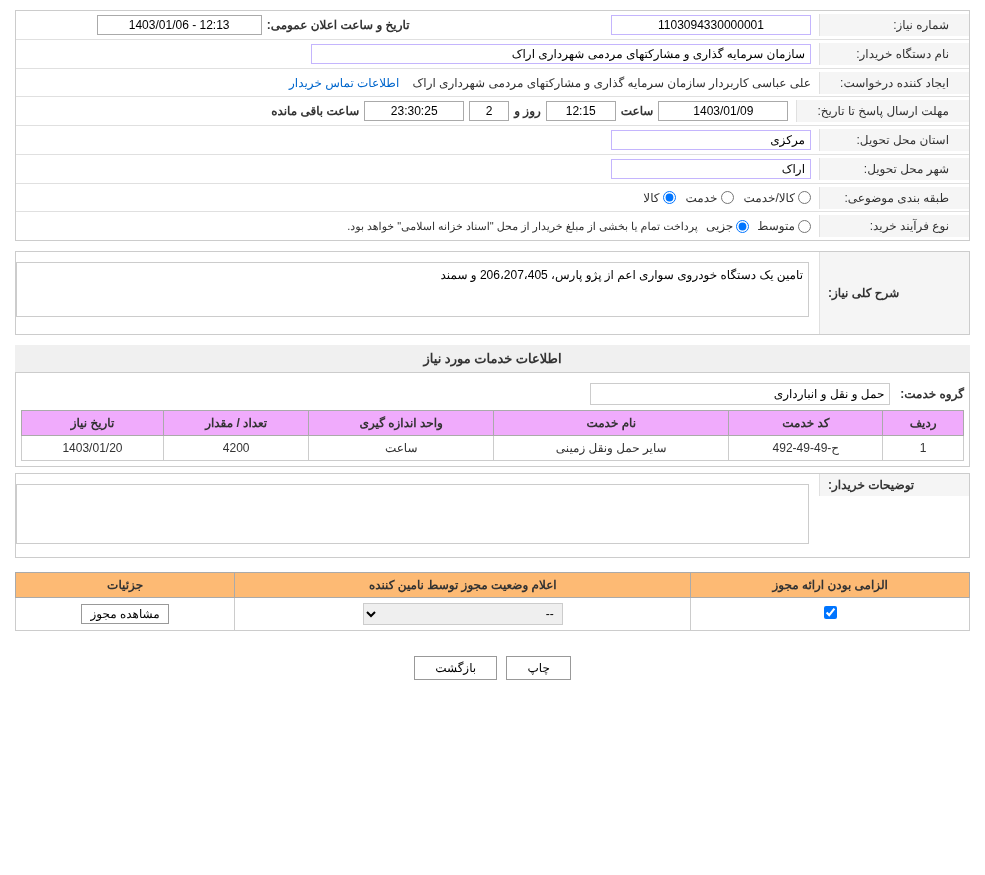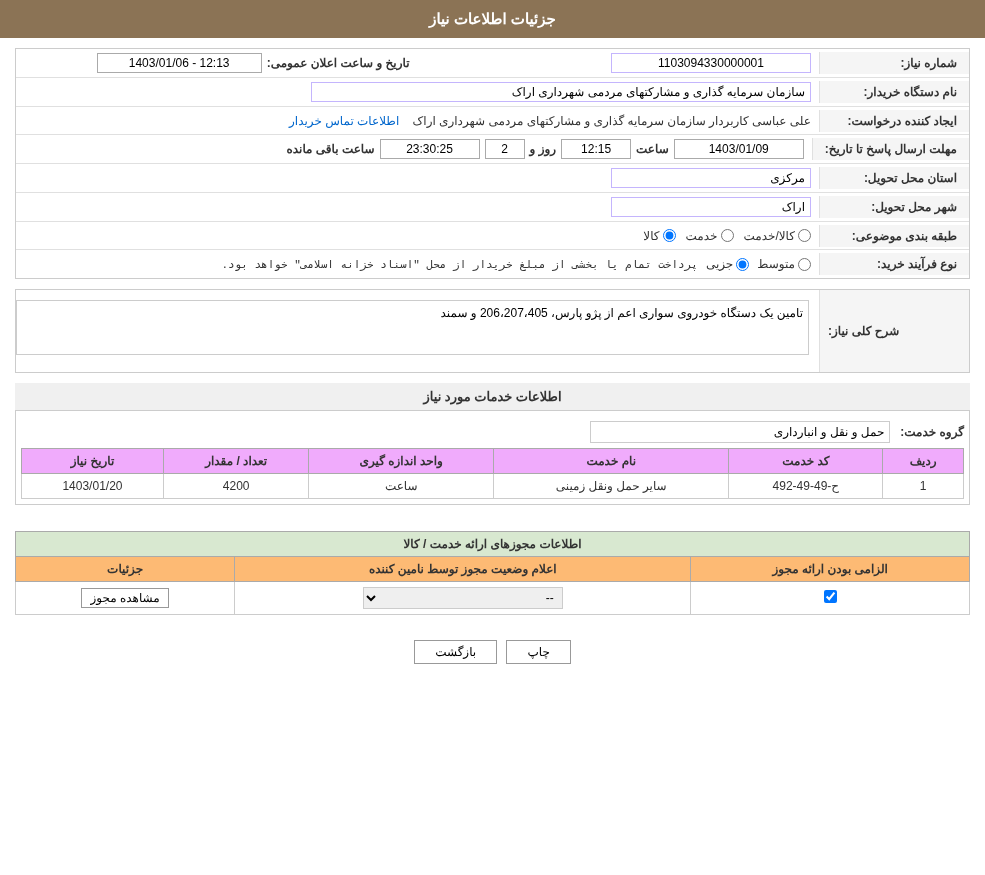--- a/index.html
+++ b/index.html
@@ -36,24 +36,24 @@
       display: flex;
       align-items: center;
       border-bottom: 1px solid #e0e0e0;
       min-height: 28px;
     }
     .info-row:last-child {
       border-bottom: none;
     }
     .label-cell {
       background: #f5f5f5;
-      padding: 4px 12px;
+      padding: 4px 20px;
       min-width: 150px;
       text-align: right;
-      font-weight: bold;
+      font-weight: normal;
       border-left: 1px solid #e0e0e0;
       color: #333;
       flex-shrink: 0;
     }
     .value-cell {
       padding: 4px 8px;
       flex: 1;
       text-align: right;
     }
     .value-cell input[type="text"] {
@@ -113,21 +113,20 @@
       direction: rtl;
     }
     .radio-item {
       display: flex;
       align-items: center;
       gap: 3px;
     }
     .process-note {
       font-size: 11px;
       color: #333;
-      font-family: Liberation Mono, monospace;
     }
     .section-header {
       background: #f0f0f0;
       padding: 6px 10px;
       font-weight: bold;
       font-size: 13px;
       border-bottom: 1px solid #ccc;
       text-align: center;
       color: #333;
     }
@@ -153,21 +152,21 @@
       font-weight: bold;
       border-left: 1px solid #e0e0e0;
       text-align: right;
       align-self: stretch;
       display: flex;
       align-items: center;
       justify-content: flex-end;
       flex-shrink: 0;
     }
     .services-section {
-      margin-bottom: 12px;
+      margin-bottom: 6px;
     }
     .services-table {
       width: 100%;
       border-collapse: collapse;
       font-size: 12px;
     }
     .services-table th {
       background: #f0abfc;
       border: 1px solid #aaa;
       padding: 5px 8px;
@@ -276,23 +275,20 @@
       font-family: Tahoma, Arial, sans-serif;
       font-size: 12px;
       direction: rtl;
     }
   </style>
 </head>
 <body>
 
 <div class="page-wrapper">
 
-  <div class="header-bar">
-    <span>جزئیات اطلاعات نیاز</span>
-  </div>
 
   <div class="main-content">
 
     
     <div class="info-section">
 
       <div class="info-row">
         <div class="label-cell">شماره نیاز:</div>
         <div class="value-cell">
           <input type="text" class="date-input" style="width: 200px; direction: ltr;" readonly="" value="1103094330000001">
@@ -423,26 +419,31 @@
         <td>ساعت</td>
         <td>4200</td>
         <td>1403/01/20</td>
       </tr>
             </tbody>
         </table>
       </div>
     </div>
 
     
+    <div class="buyer-notes">
+      <div class="buyer-notes-label">توضیحات خریدار:</div>
+      <div style="flex:1; padding:5px;">
+        <textarea class="description-box" style="width: 100%; min-height: 60px;" readonly=""></textarea>
+      </div>
+    </div>
 
     <br>
 
     
     <div class="permits-section">
-      <div class="permits-header">اطلاعات مجوزهای ارائه خدمت / کالا</div>
       <table class="permits-table">
         <thead>
           <tr>
             <th>الزامی بودن ارائه مجوز</th>
             <th>اعلام وضعیت مجوز توسط نامین کننده</th>
             <th>جزئیات</th>
           </tr>
         </thead>
         <tbody>
           <tr>

